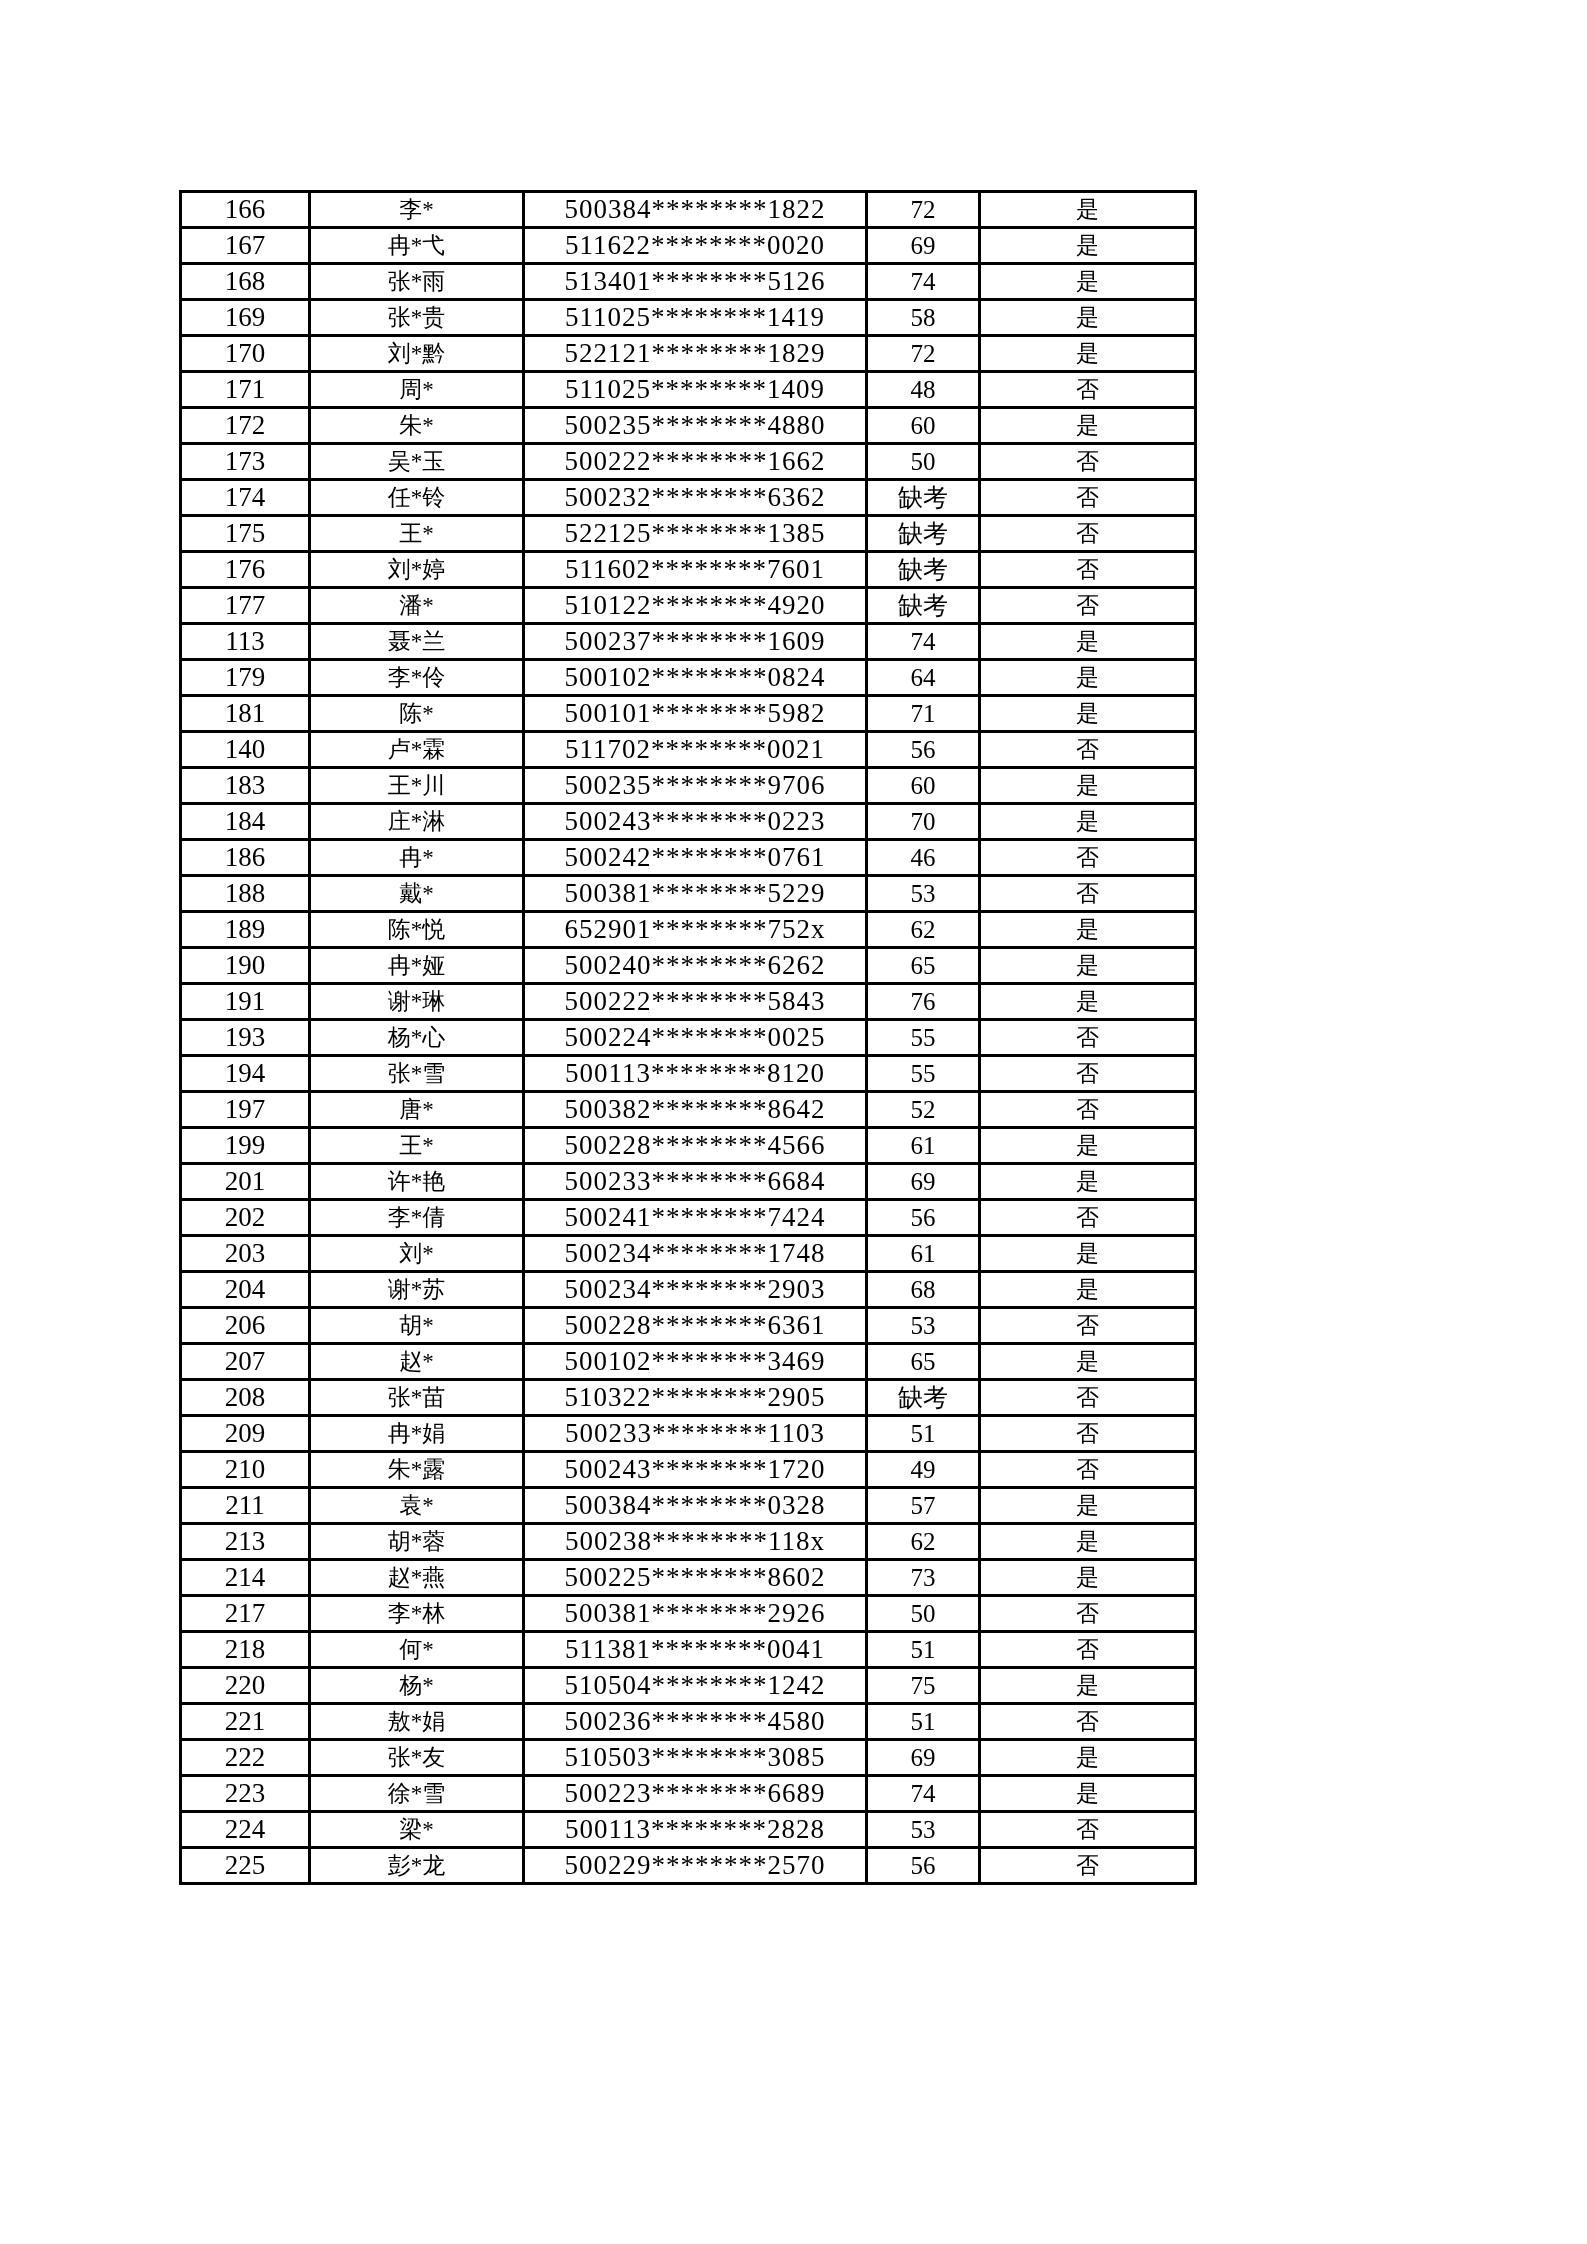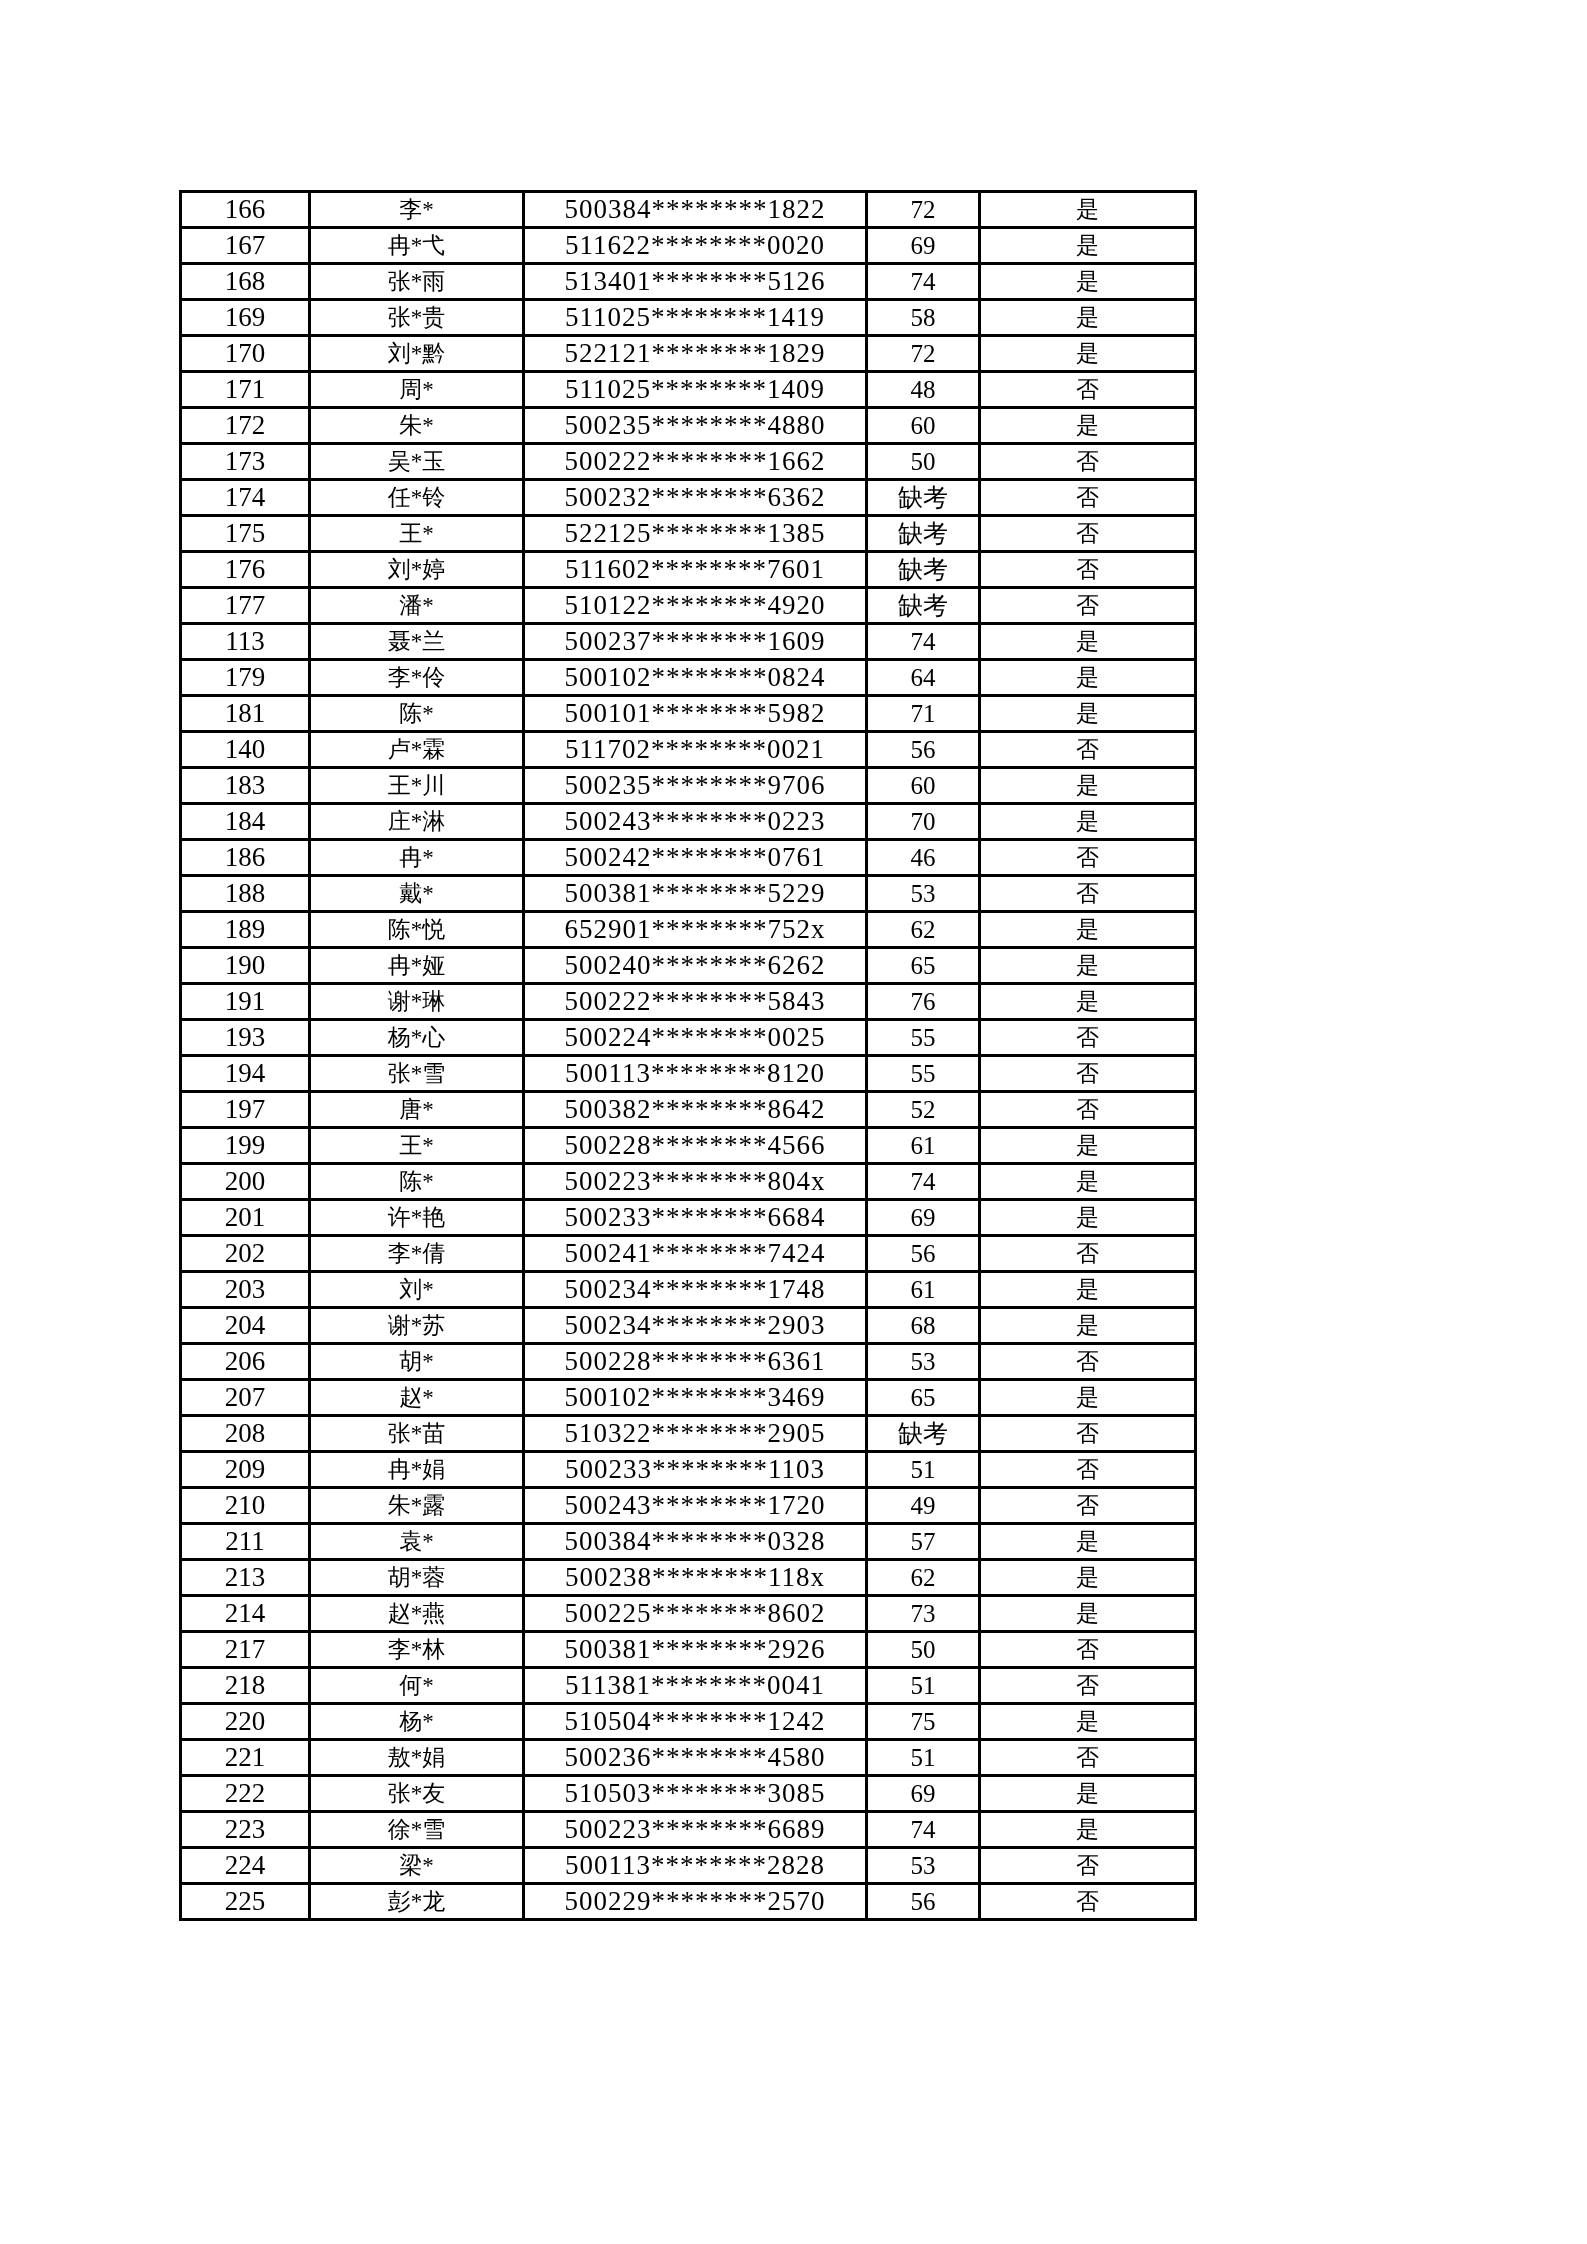--- a/index.html
+++ b/index.html
@@ -244,27 +244,20 @@
           <td class="c4">否</td>
         </tr>
         <tr>
           <td class="c0">199</td>
           <td class="c1">王*</td>
           <td class="c2">500228********4566</td>
           <td class="c3">61</td>
           <td class="c4">是</td>
         </tr>
         <tr>
-          <td class="c0">200</td>
-          <td class="c1">陈*</td>
-          <td class="c2">500223********804x</td>
-          <td class="c3">74</td>
-          <td class="c4">是</td>
-        </tr>
-        <tr>
           <td class="c0">201</td>
           <td class="c1">许*艳</td>
           <td class="c2">500233********6684</td>
           <td class="c3">69</td>
           <td class="c4">是</td>
         </tr>
         <tr>
           <td class="c0">202</td>
           <td class="c1">李*倩</td>
           <td class="c2">500241********7424</td>

